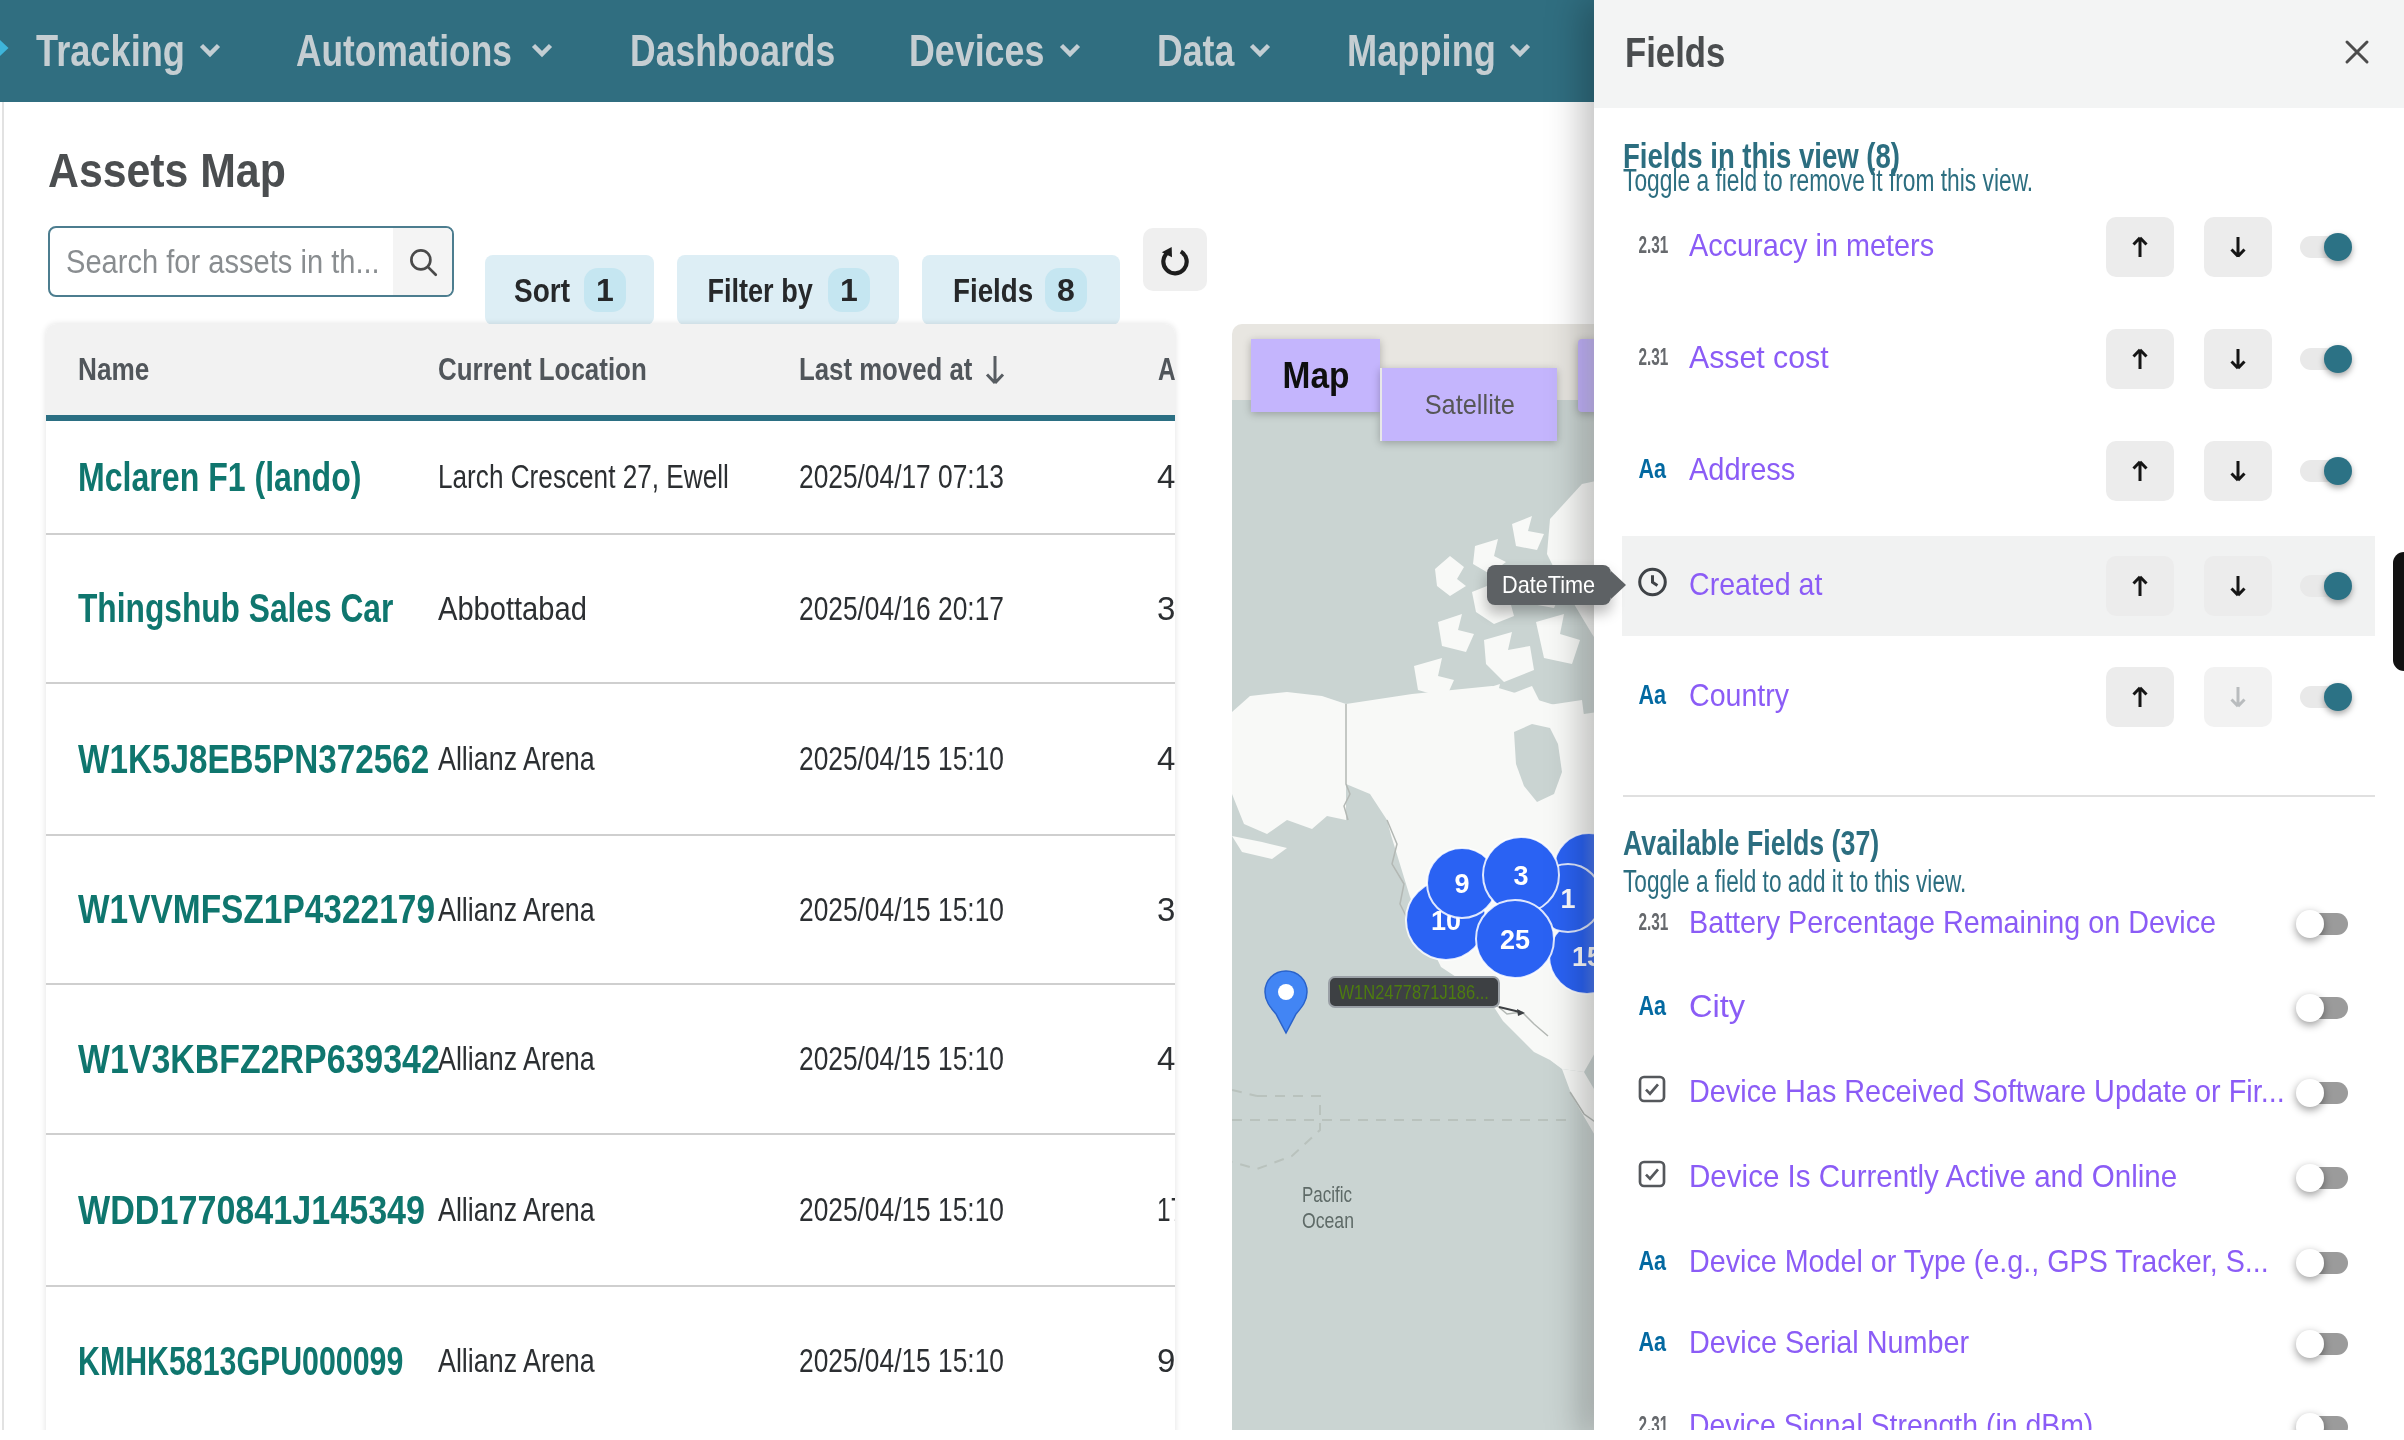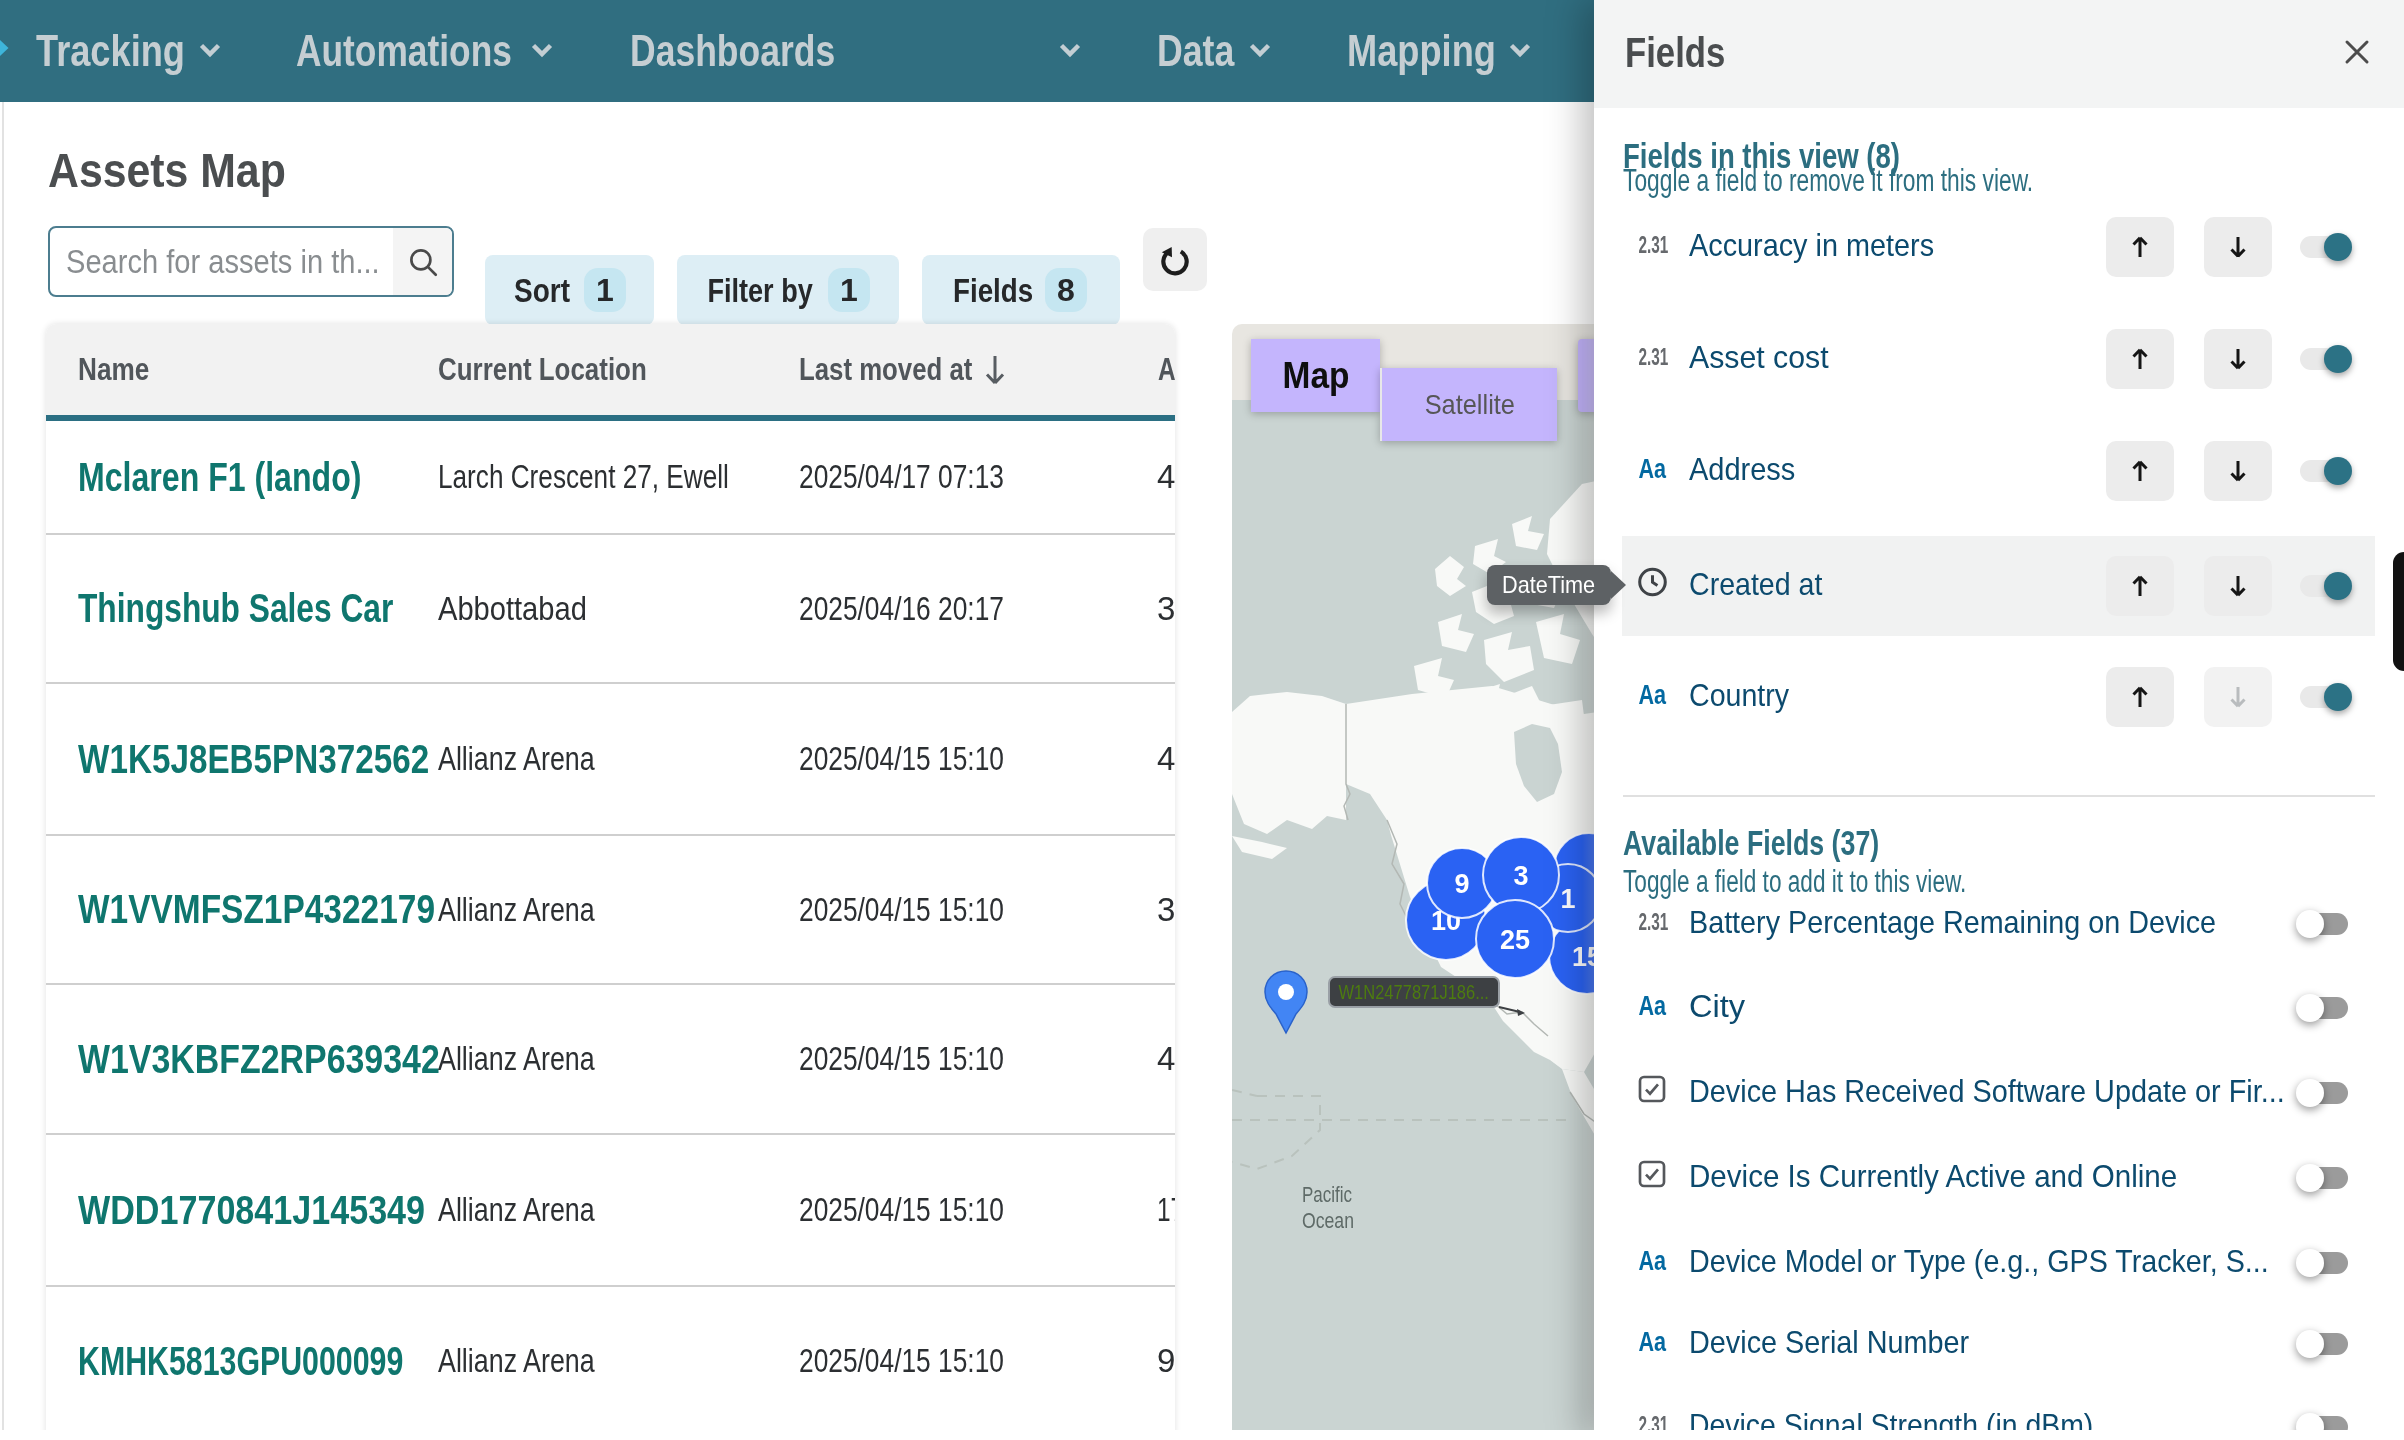--- a/index.html
+++ b/index.html
@@ -71,21 +71,21 @@
   #phead { position:absolute; left:0; top:0; width:810px; height:108px; background:#f3f4f4; }
   #phead .t { position:absolute; left:31px; top:29px; font-size:42px; font-weight:700; color:#4a4d4f; }
   #pclose { position:absolute; left:750px; top:39px; }
   .sect { position:absolute; left:29px; font-weight:700; font-size:35px; color:#2c6e80; }
   .sectsub { position:absolute; left:29px; font-size:31px; color:#2c6e80; }
   .frow { position:absolute; left:0; width:810px; }
   .frow .icon { position:absolute; left:36px; top:calc(50% - 2px); transform:translateY(-50%); width:44px; text-align:center; }
   .frow .ictext { font-size:24px; font-weight:700; color:#66696d; }
   .frow .icAa { font-size:27px; font-weight:700; color:#0369a1; }
   .frow .lbl { position:absolute; left:95px; top:calc(50% - 2px); transform:translateY(-50%);
-    font-size:32px; color:#0c4a6e; white-space:nowrap; }
+    font-size:32px; color:#8b5cf6; white-space:nowrap; }
   .sqbtn { position:absolute; top:50%; transform:translateY(-50%); width:68px; height:60px;
     background:#ececec; border-radius:10px; display:flex; align-items:center; justify-content:center; }
   .sqbtn.up { left:512px; } .sqbtn.dn { left:610px; }
   .sqbtn.dis { background:#f2f2f2; }
   .tgl { position:absolute; left:706px; top:50%; transform:translateY(-50%); width:48px; height:22px; border-radius:11px; }
   .tgl .knob { position:absolute; top:50%; width:28px; height:28px; border-radius:50%; transform:translateY(-50%); }
   .tgl.on { background:#e9e9e9; }
   .tgl.on .knob { right:-4px; background:#2c7285; box-shadow:0 3px 6px rgba(0,0,0,0.35); }
   .tgl.off { background:#9b9b9b; }
   .tgl.off .knob { left:-4px; background:#fff; box-shadow:0 3px 8px rgba(0,0,0,0.4); }
@@ -170,20 +170,23 @@
   <div id="nav">
     <div class="navitem" style="left:36px;">
         <span class="sx" id="nav1">Tracking</span>
       </div>
     <div class="navitem" style="left:296px;">
         <span class="sx" id="nav2">Automations</span>
       </div>
     <div class="navitem" style="left:630px;">
         <span class="sx" id="nav3">Dashboards</span>
       </div>
+    <div class="navitem" style="left:909px;">
+        <span class="sx" id="nav4">Devices</span>
+      </div>
     <div class="navitem" style="left:1157px;">
         <span class="sx" id="nav5">Data</span>
       </div>
     <div class="navitem" style="left:1347px;">
         <span class="sx" id="nav6">Mapping</span>
       </div>
     <svg class="chev" style="left:199px;" width="22" height="15" viewBox="0 0 22 15" fill="none" stroke="#c3ced3" stroke-width="4.5">
         <path d="M2.5 2.5 L11 11 L19.5 2.5"></path>
       </svg>
     <svg class="chev" style="left:531px;" width="22" height="15" viewBox="0 0 22 15" fill="none" stroke="#c3ced3" stroke-width="4.5">

